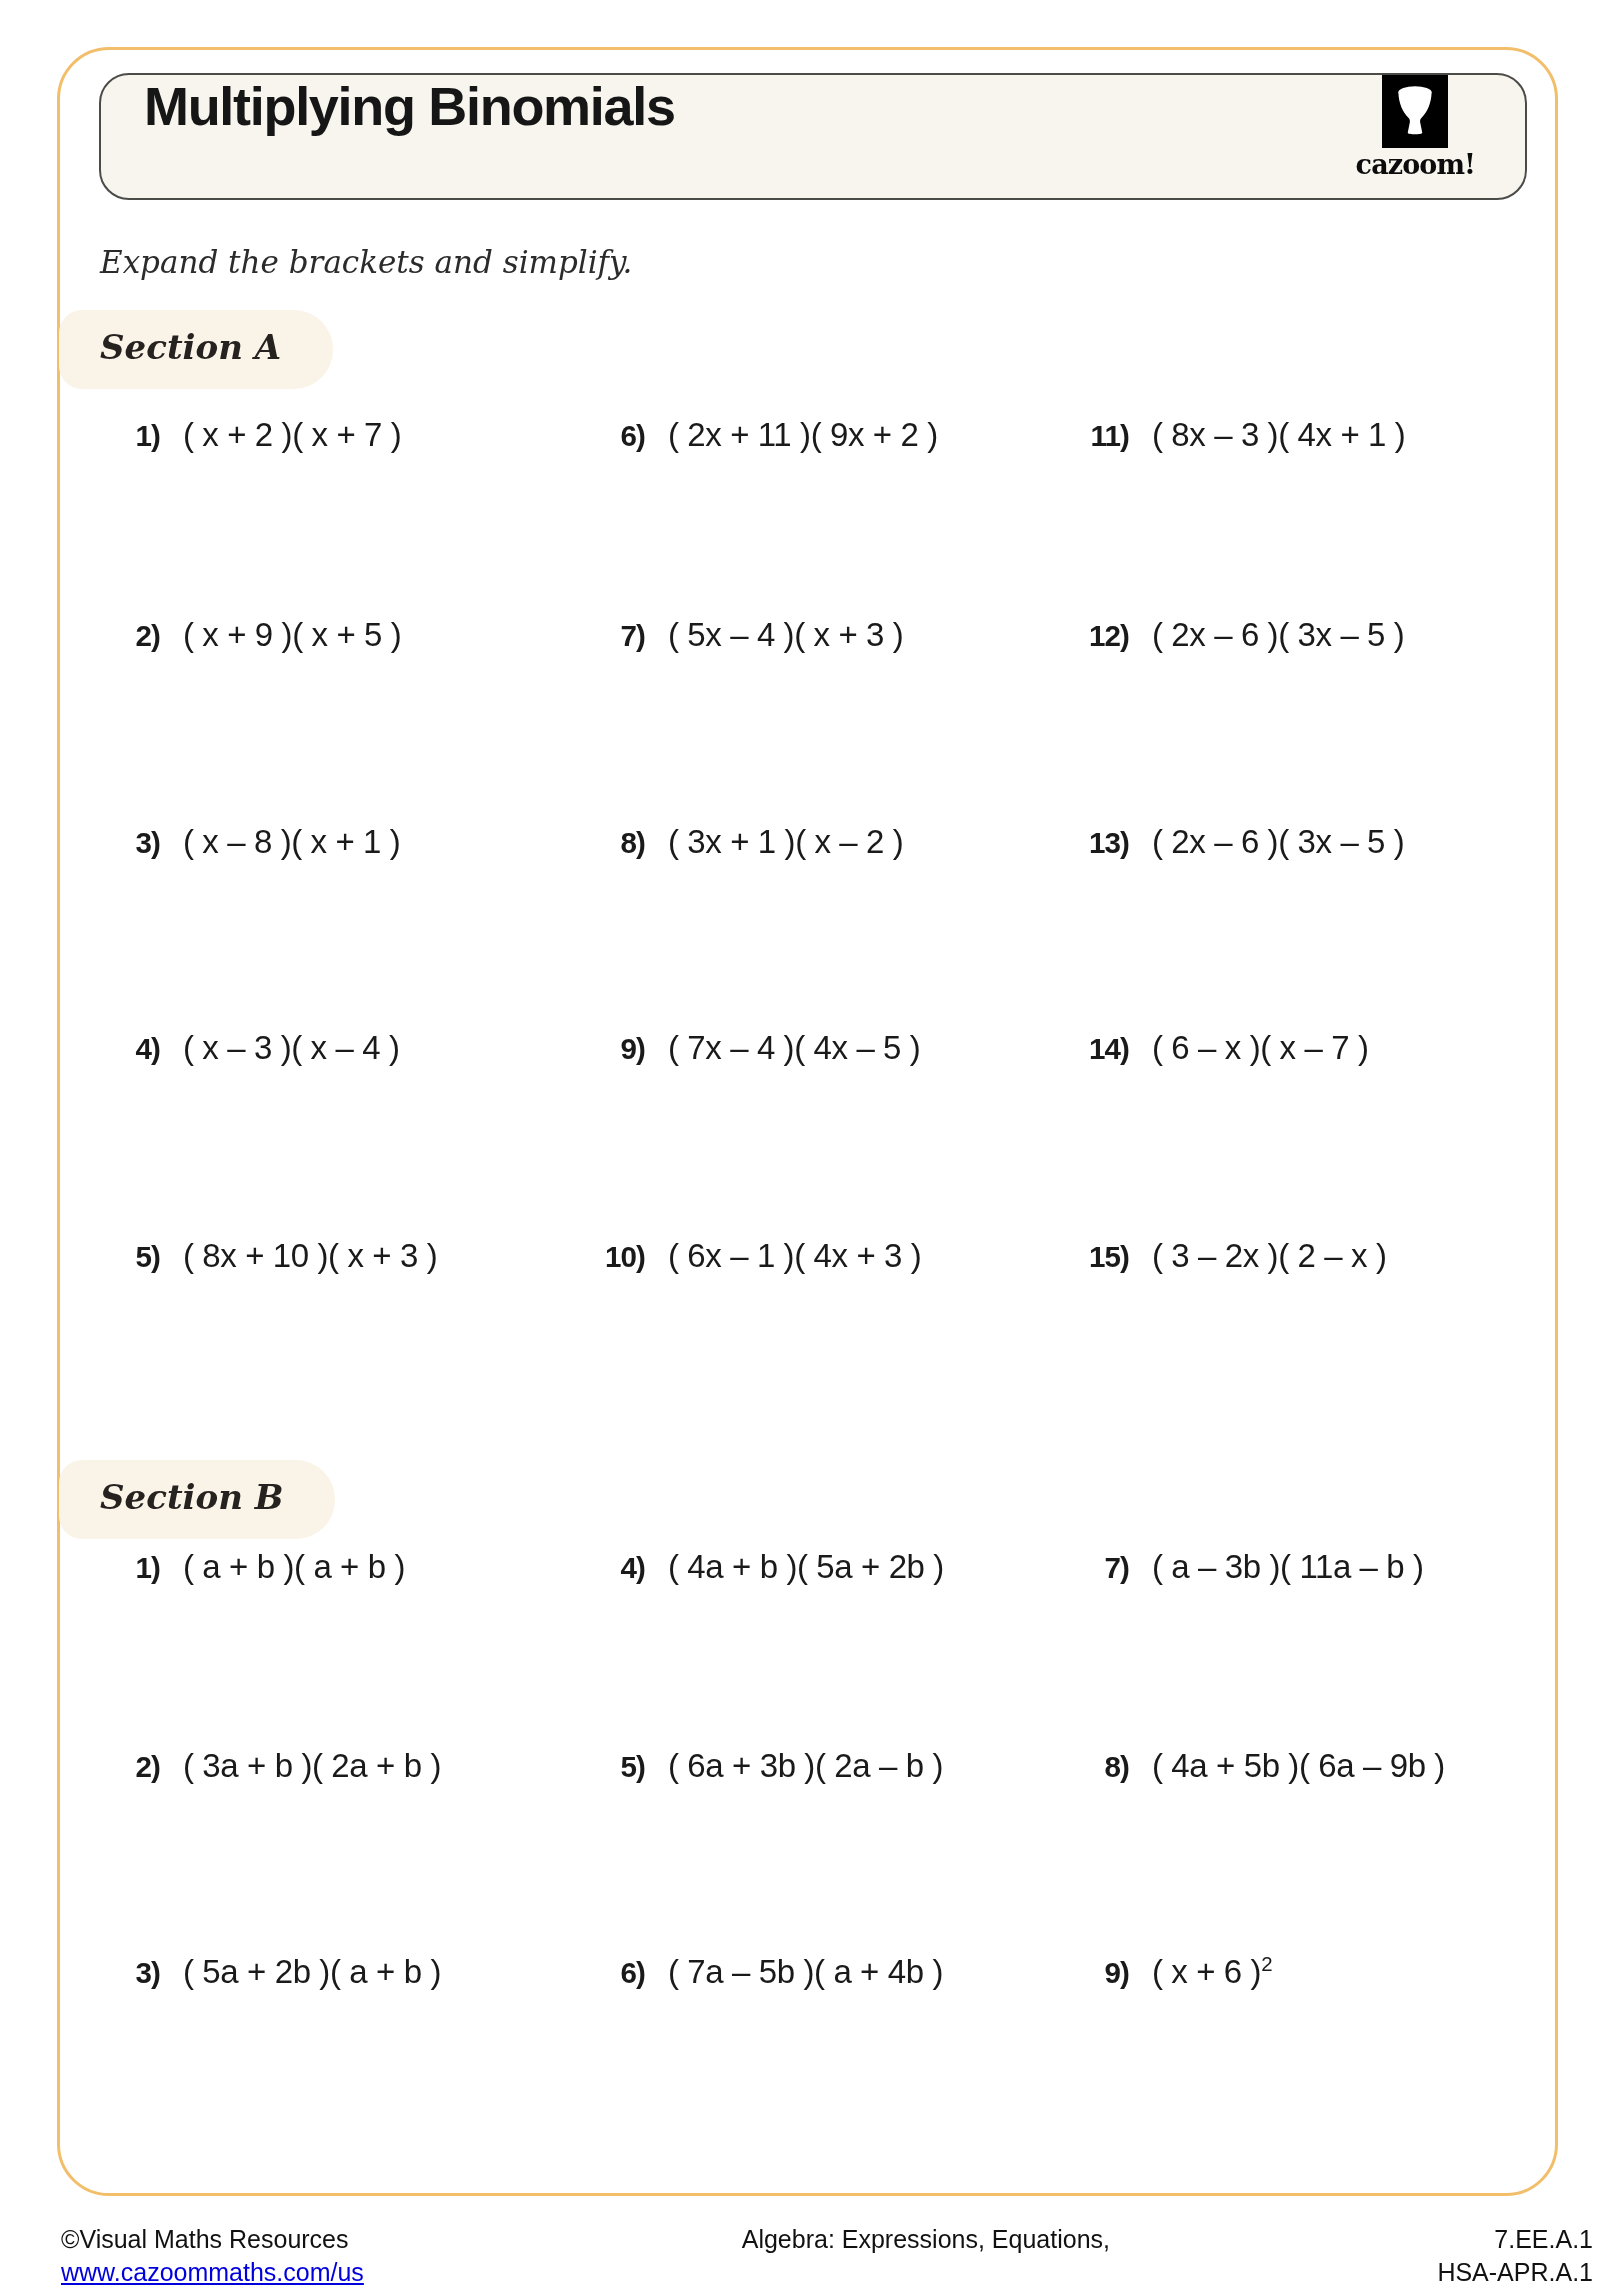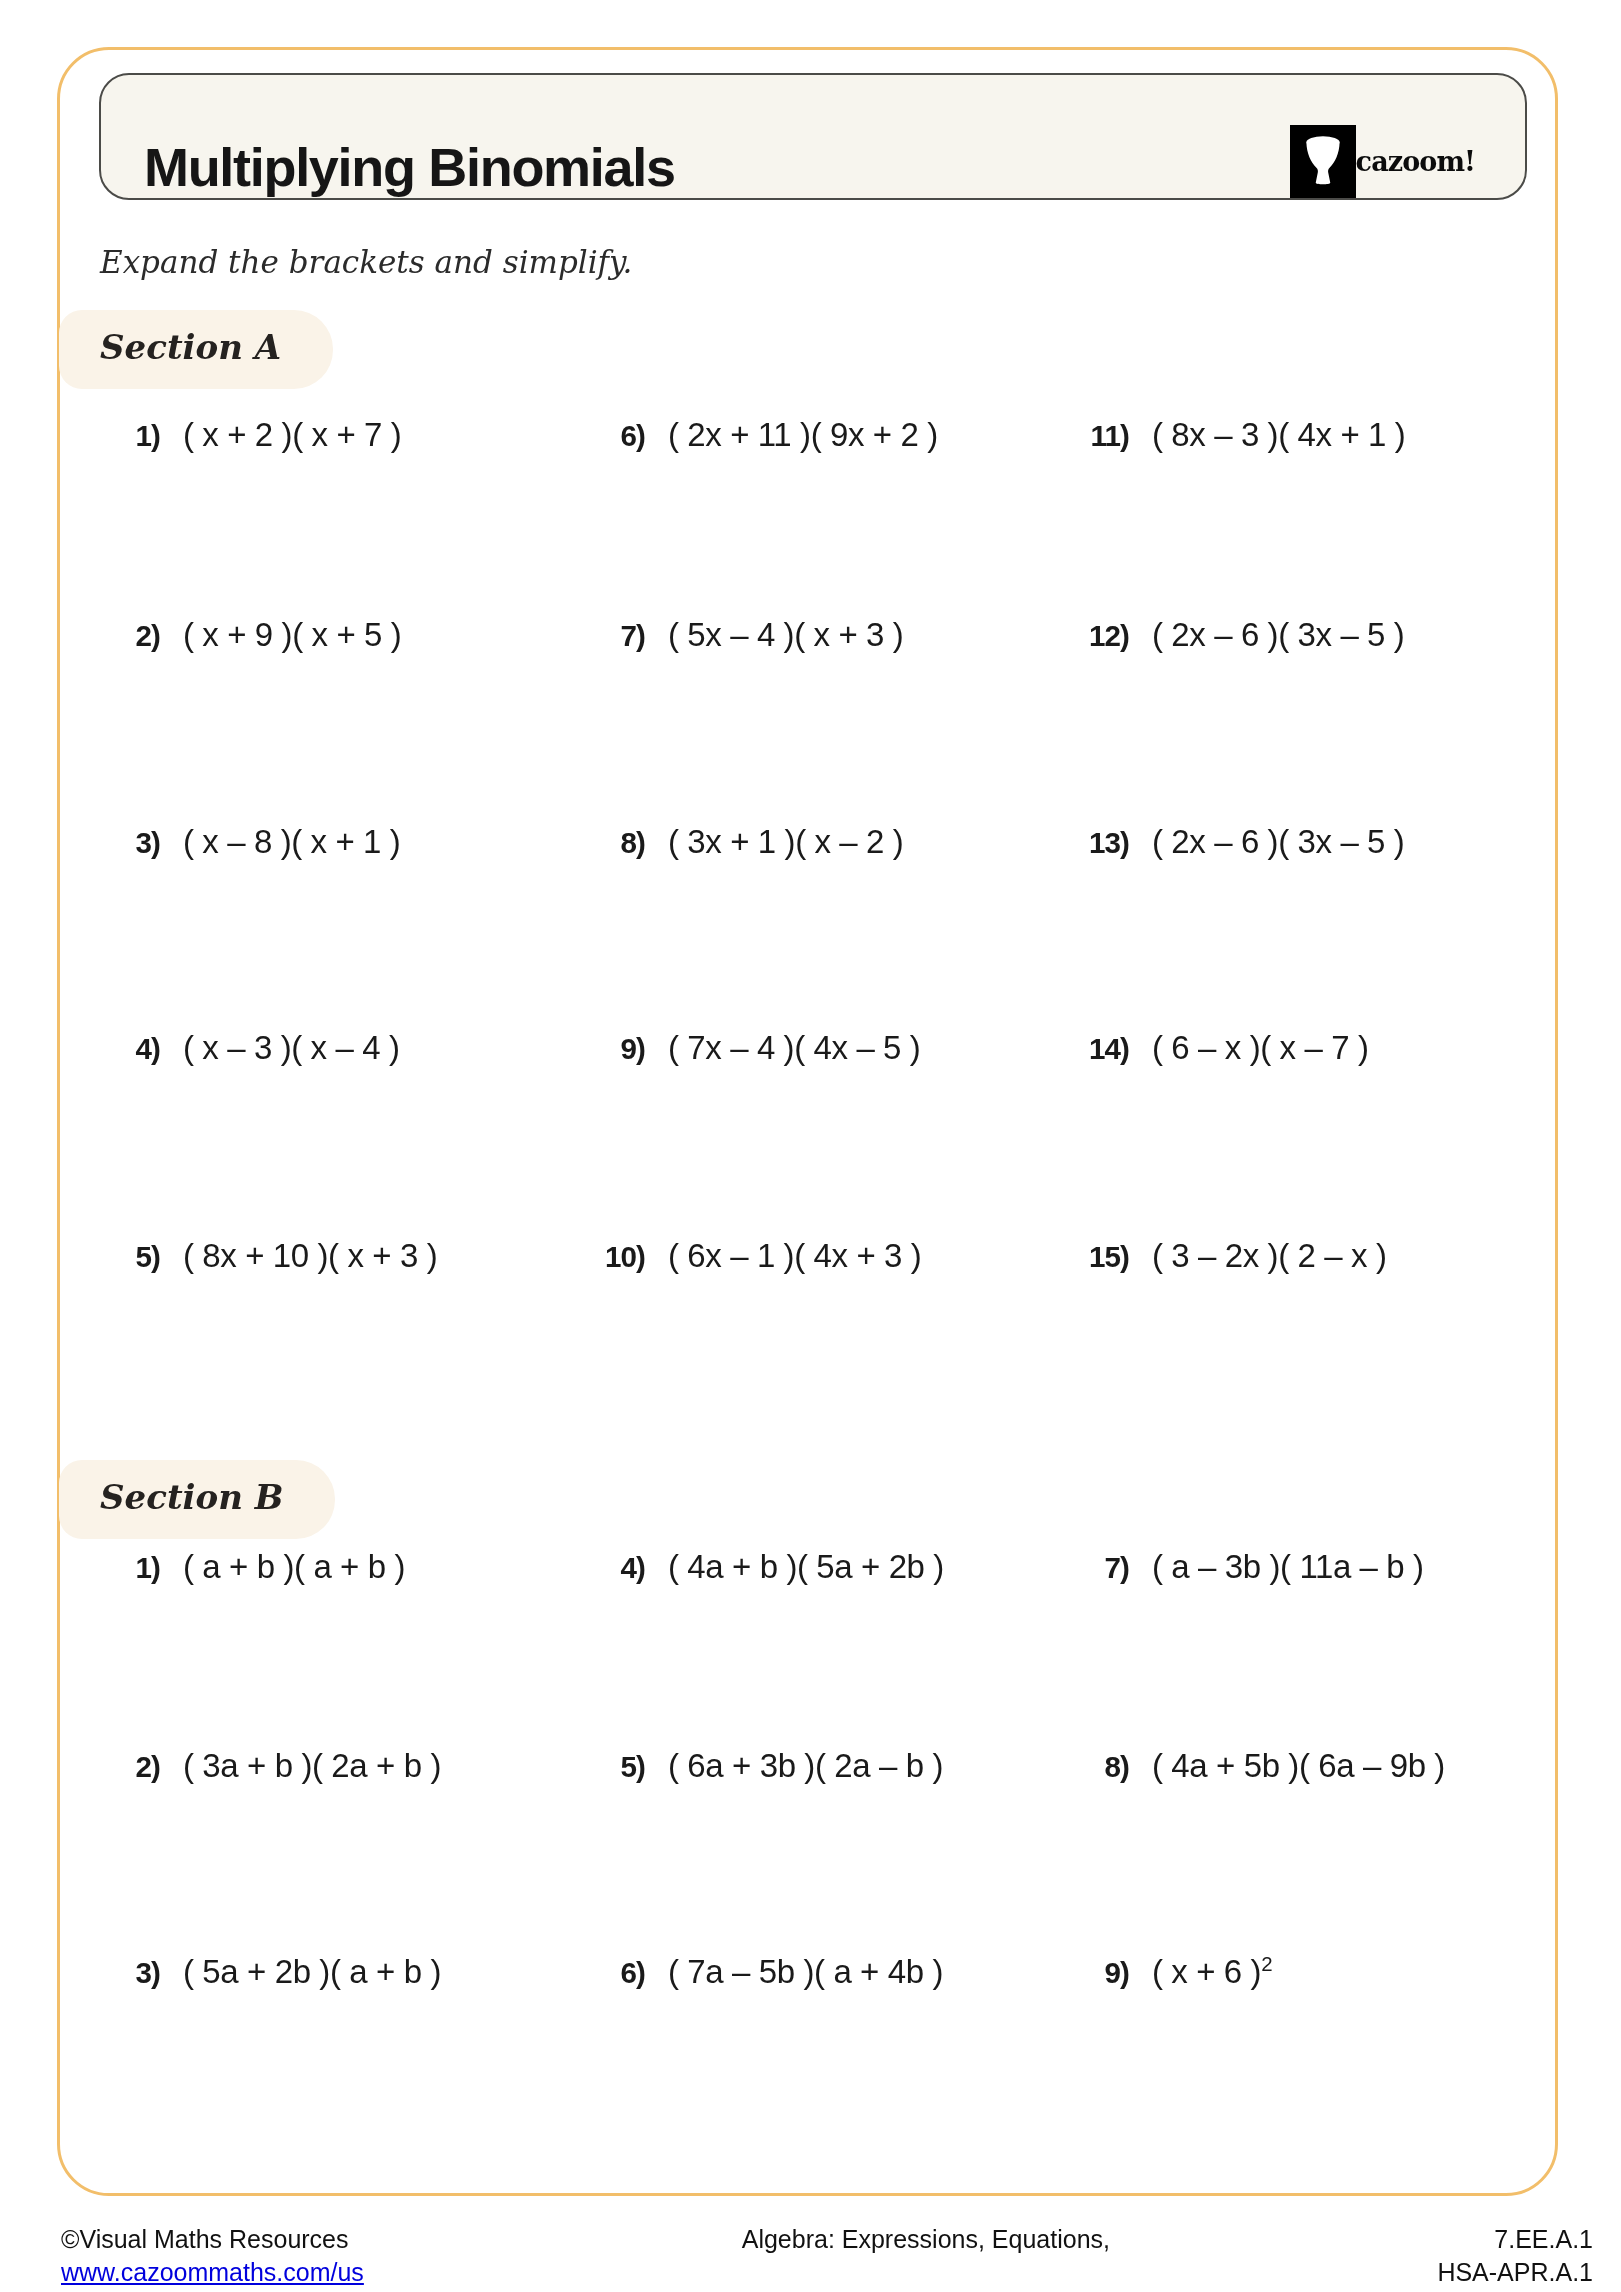--- a/index.html
+++ b/index.html
@@ -7,26 +7,26 @@
     position:relative; width:1622px; height:2293px; background:#ffffff;
     font-family:"Liberation Sans", sans-serif; overflow:hidden;
   }
   .frame {
     position:absolute; left:57px; top:47px; width:1501px; height:2149px;
     border:3.6px solid #F2BE6A; border-radius:52px; box-sizing:border-box;
   }
   .titlebox {
     position:absolute; left:99px; top:73px; width:1428px; height:127px;
     background:#F7F5EE; border:2.7px solid #4B4B48; border-radius:30px;
-    box-sizing:border-box; display:flex; align-items:flex-end; justify-content:space-between;
+    box-sizing:border-box; display:flex; align-items:flex-start; justify-content:space-between;
   }
   .title {
     margin-left:43px; font-size:54px; font-weight:bold; letter-spacing:-1.3px; color:#161616;
   }
-  .logo { margin-right:50px; display:flex; align-items:center; }
+  .logo { margin-right:50px; display:flex; flex-direction:column; align-items:center; }
   .logo-square {
     width:66px; height:73px; background:#000000;
     display:flex; align-items:center; justify-content:center;
   }
   .logo-square svg { width:52px; height:63px; }
   .logo-text {
     font-family:"DejaVu Serif", serif; font-weight:bold; font-size:27px;
     color:#0c0c0c; margin-top:0.9px; letter-spacing:-0.9px;
   }
   .instruction {

